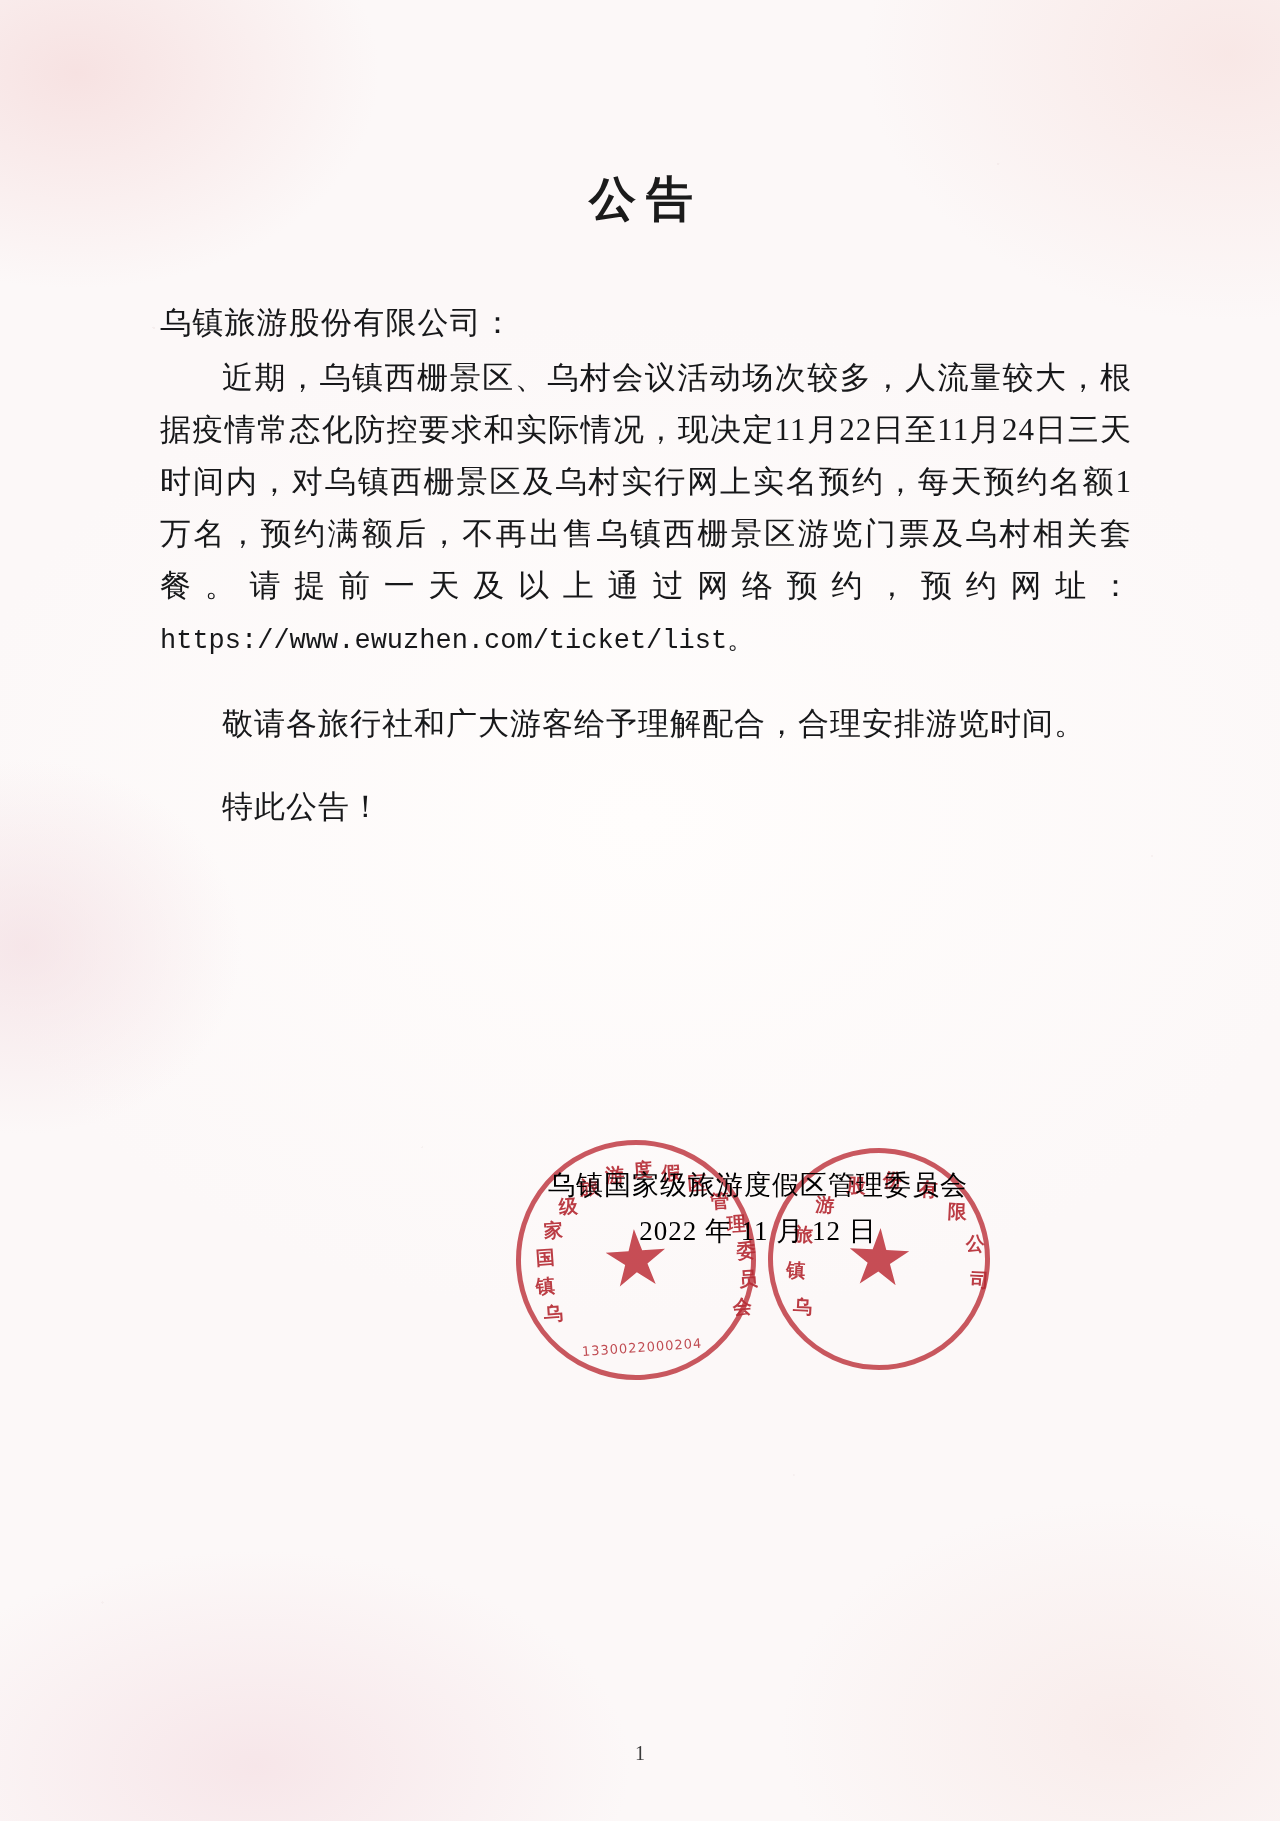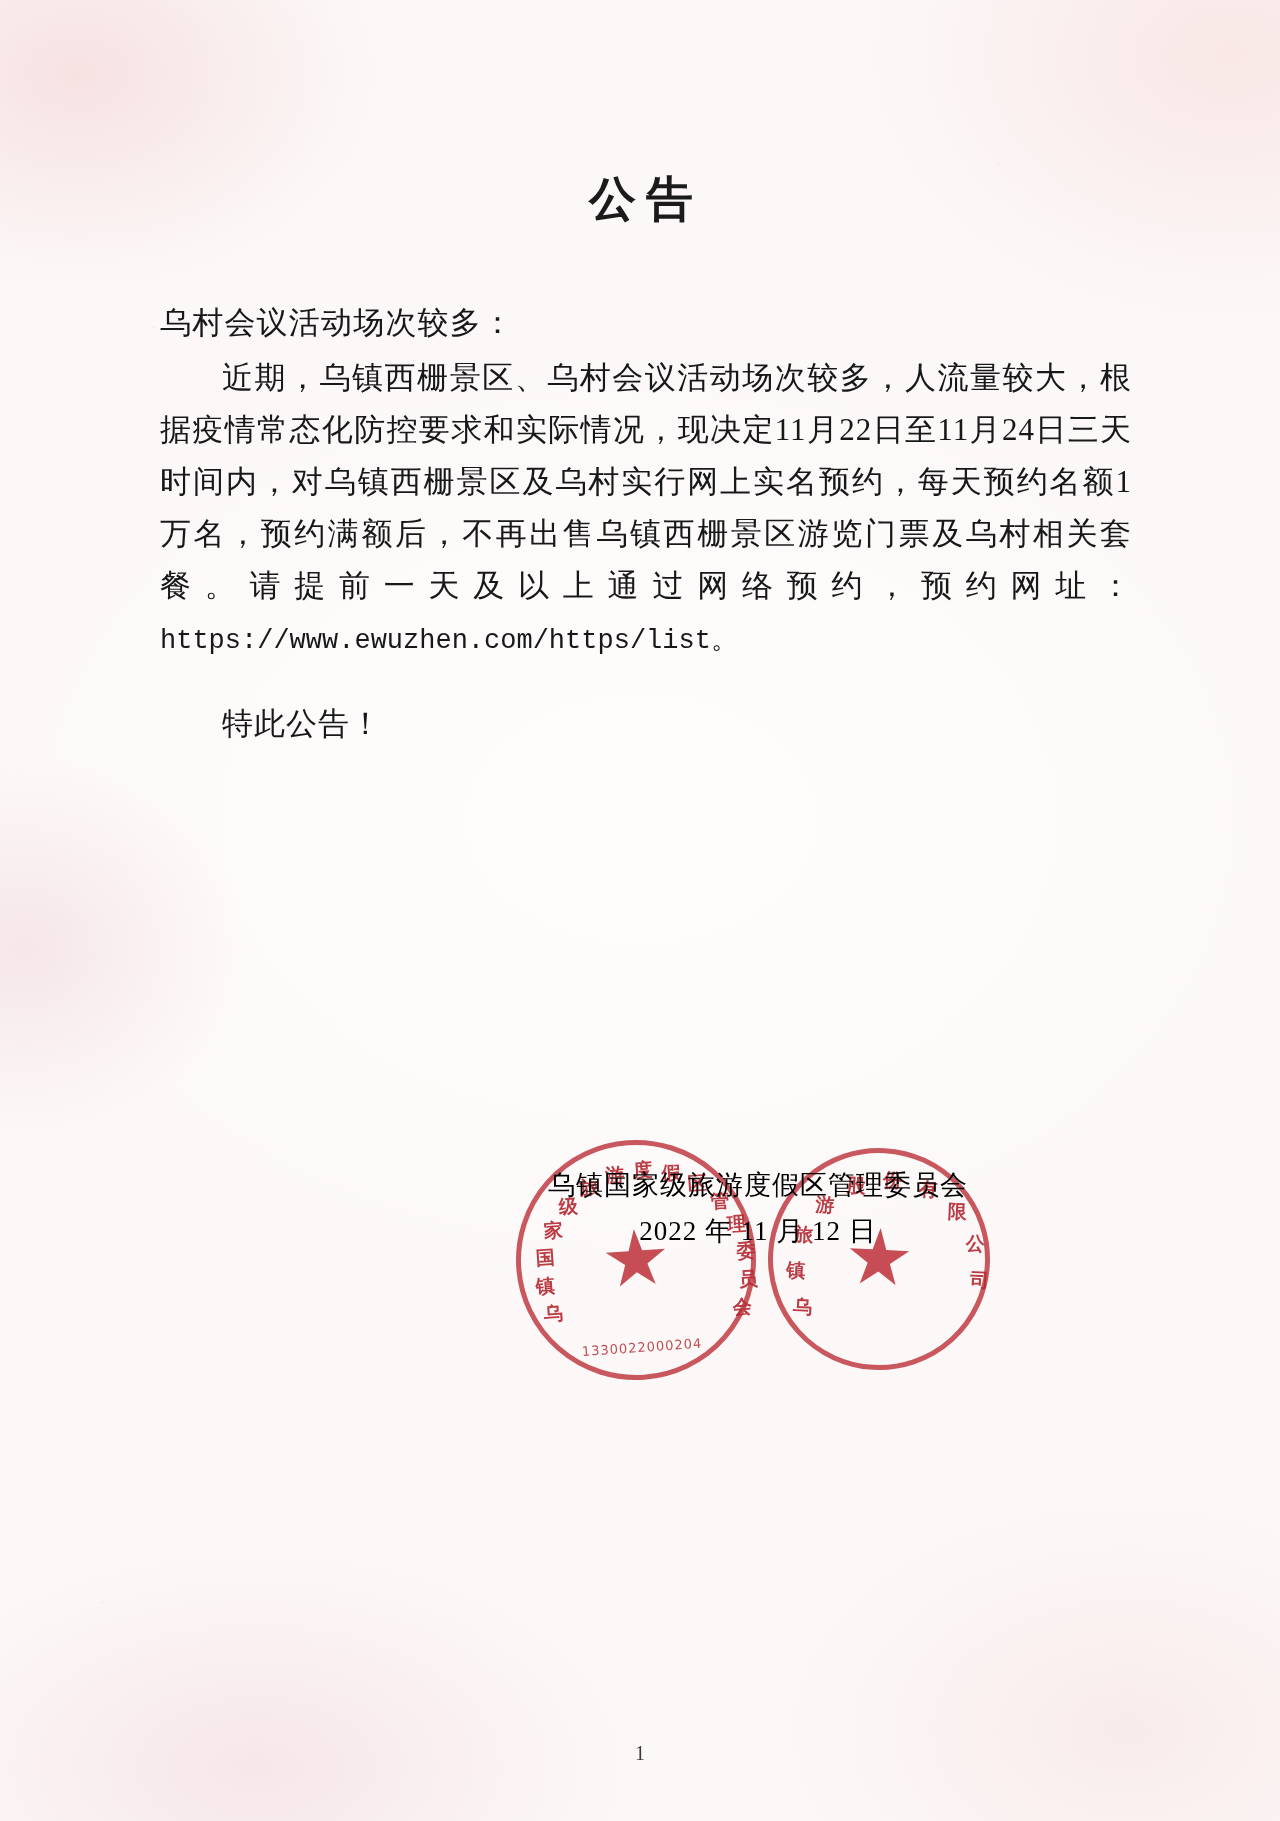--- a/index.html
+++ b/index.html
@@ -181,24 +181,25 @@
 <body>
 
 <div id="paper">
   <div id="speckle"></div>
 </div>
 
 <div id="content">
 
   <h1 id="doc-title">公告</h1>
 
-  <div class="salutation">乌村会议活动场次较多：</div>
-
-  <p class="body-para indent"><span>近期，乌镇西栅景区、乌村会议活动场次较多，人流量较大，根据疫情常态化防控要求和实际情况，现决定11月22日至11月24日三天时间内，对乌镇西栅景区及乌村实行网上实名预约，每天预约名额1万名，预约满额后，不再出售乌镇西栅景区游览门票及乌村相关套餐。请提前一天及以上通过网络预约，预约网址：</span><span class="url">https://www.ewuzhen.com/https/list。</span></p>
-
+  <div class="salutation">乌镇旅游股份有限公司：</div>
+
+  <p class="body-para indent"><span>近期，乌镇西栅景区、乌村会议活动场次较多，人流量较大，根据疫情常态化防控要求和实际情况，现决定11月22日至11月24日三天时间内，对乌镇西栅景区及乌村实行网上实名预约，每天预约名额1万名，预约满额后，不再出售乌镇西栅景区游览门票及乌村相关套餐。请提前一天及以上通过网络预约，预约网址：</span><span class="url">https://www.ewuzhen.com/ticket/list。</span></p>
+
+  <p class="body-para indent">敬请各旅行社和广大游客给予理解配合，合理安排游览时间。</p>
 
   <p class="body-para indent">特此公告！</p>
 </div>
 
 <div id="sign-block">
 
   <div class="seal" id="seal-left">
     <div class="ring-text">
       <span style="transform: rotate(-110deg) translate(0, -102px) rotate(110deg);">乌</span>
       <span style="transform: rotate(-94deg) translate(0, -102px) rotate(94deg);">镇</span>

